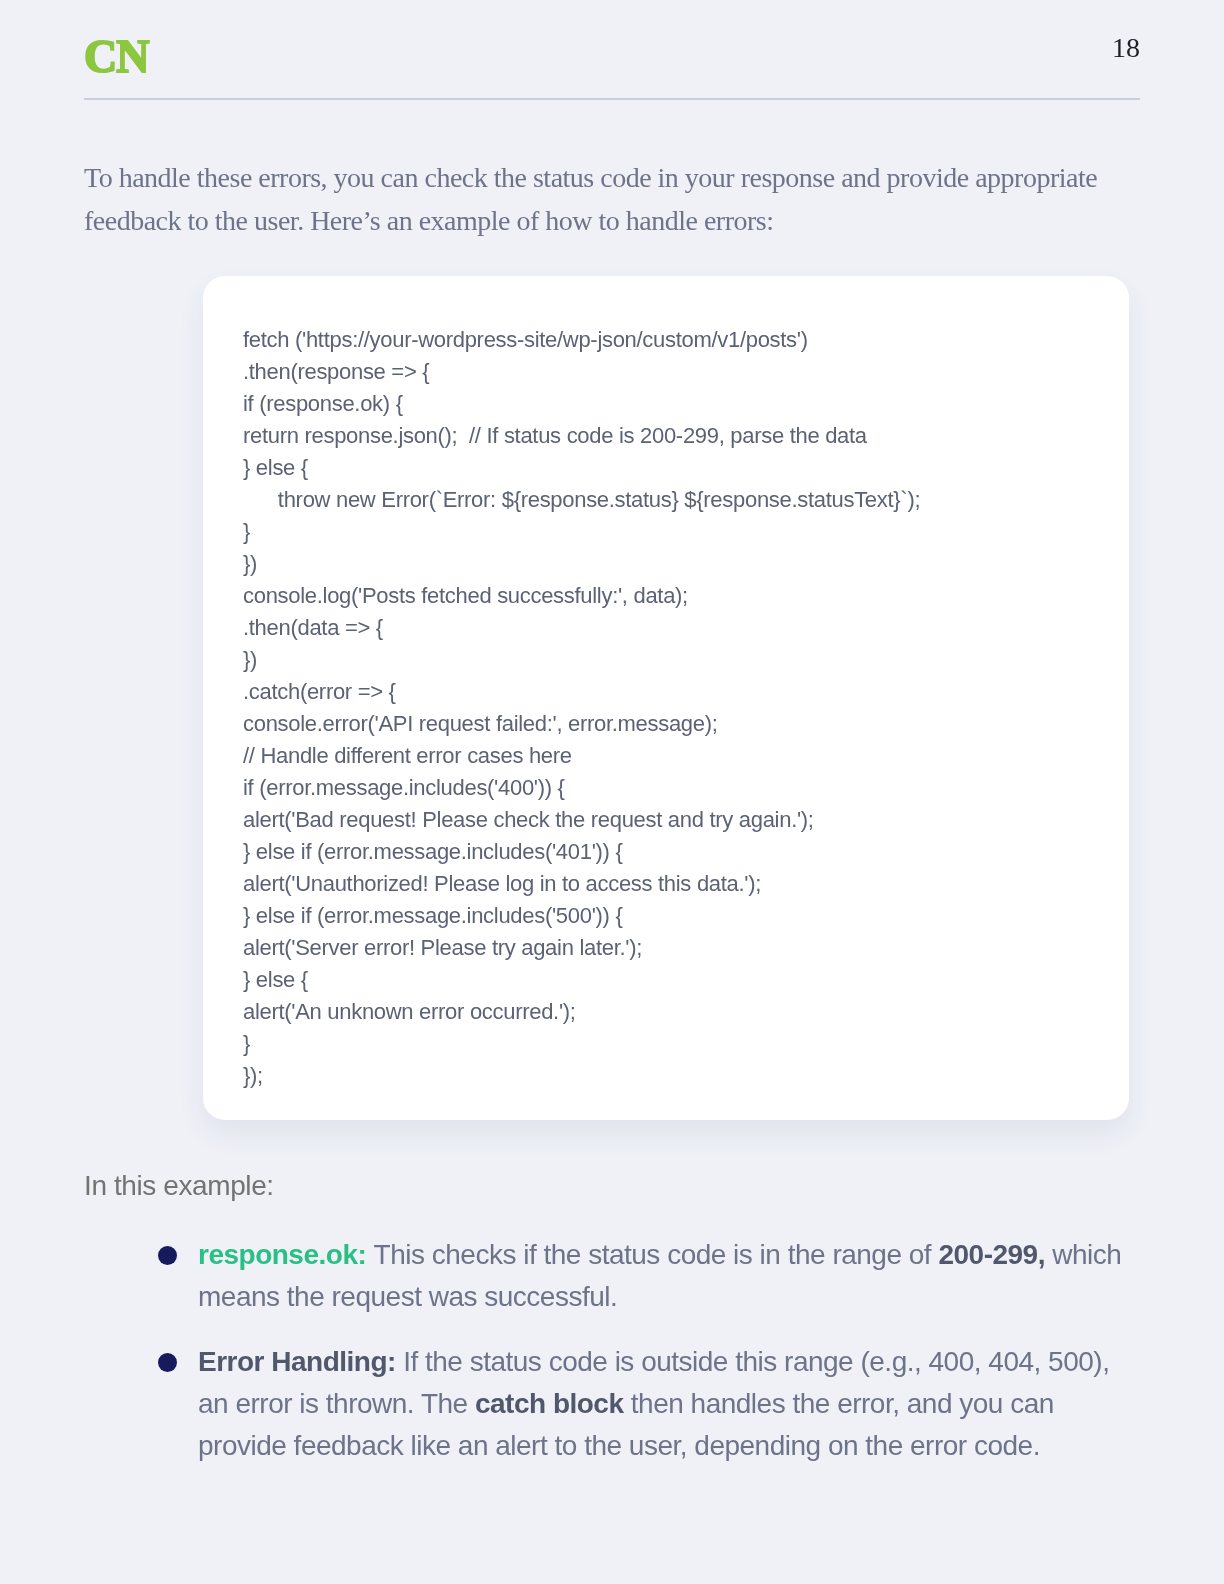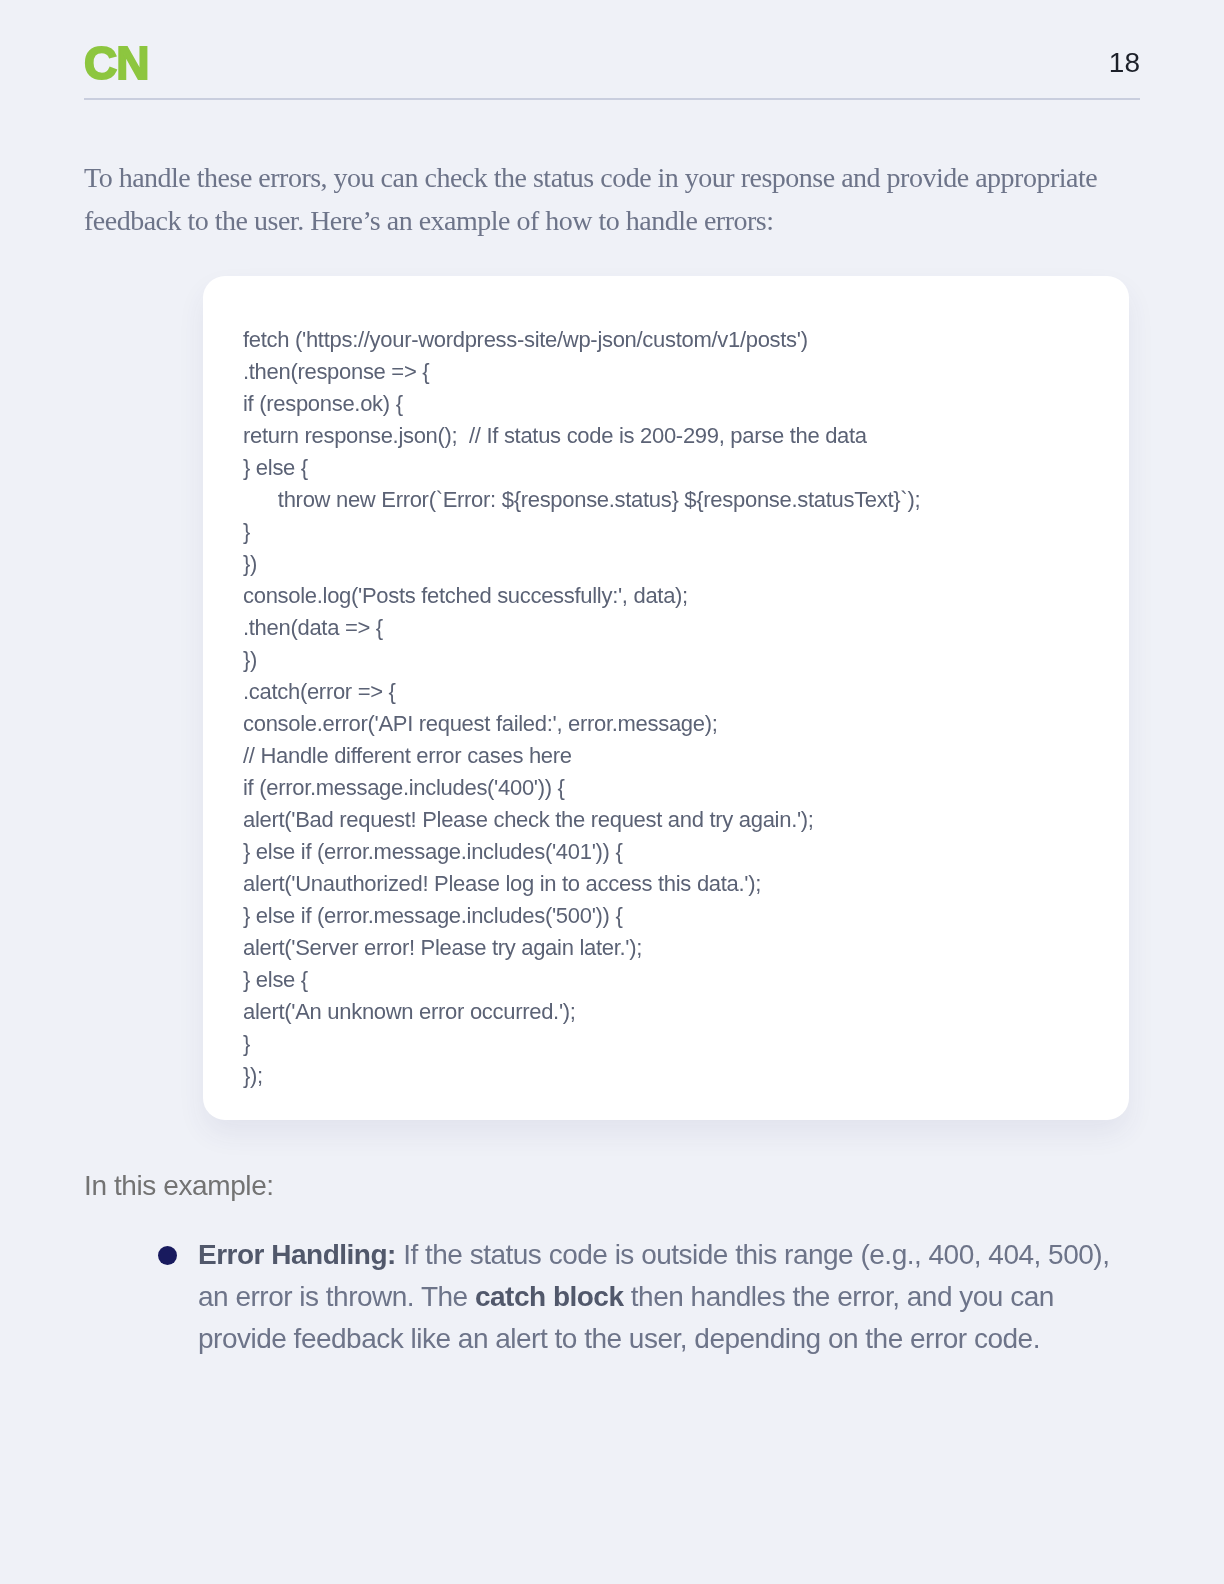--- a/index.html
+++ b/index.html
@@ -13,23 +13,23 @@
     width: 1224px;
     height: 1584px;
     margin: 0 auto;
     background: #eff1f7;
     overflow: hidden;
   }
   
   .header {
     display: flex;
     justify-content: space-between;
-    align-items: center;
     padding: 34px 84px 0 84px;
     height: 92px;
+    font-family: Liberation Serif, serif;
   }
   .logo {
     font-size: 46px;
     font-weight: 800;
     color: #8dc63f;
     letter-spacing: -1px;
     -webkit-text-stroke: 2px #8dc63f;
     line-height: 1;
   }
   .page-number {
@@ -145,17 +145,21 @@
         <div class="code-line">}</div>
         <div class="code-line">});</div>
       </div>
   </div>
 
   <p class="example-heading">In this example:</p>
 
   <ul class="bullet-list">
       <li class="bullet">
         <span class="dot"></span>
+        <p class="bullet-text"><span class="seg-term">response.ok: </span><span class="seg-normal">This checks if the status code is in the range of </span><span class="seg-bold">200-299,</span><span class="seg-normal"> which means the request was successful.</span></p>
+      </li>
+      <li class="bullet">
+        <span class="dot"></span>
         <p class="bullet-text"><span class="seg-bold">Error Handling: </span><span class="seg-normal">If the status code is outside this range (e.g., 400, 404, 500), an error is thrown. The </span><span class="seg-bold">catch block</span><span class="seg-normal"> then handles the error, and you can provide feedback like an alert to the user, depending on the error code.</span></p>
       </li>
     </ul>
 
 </div>
 
 </body></html>

